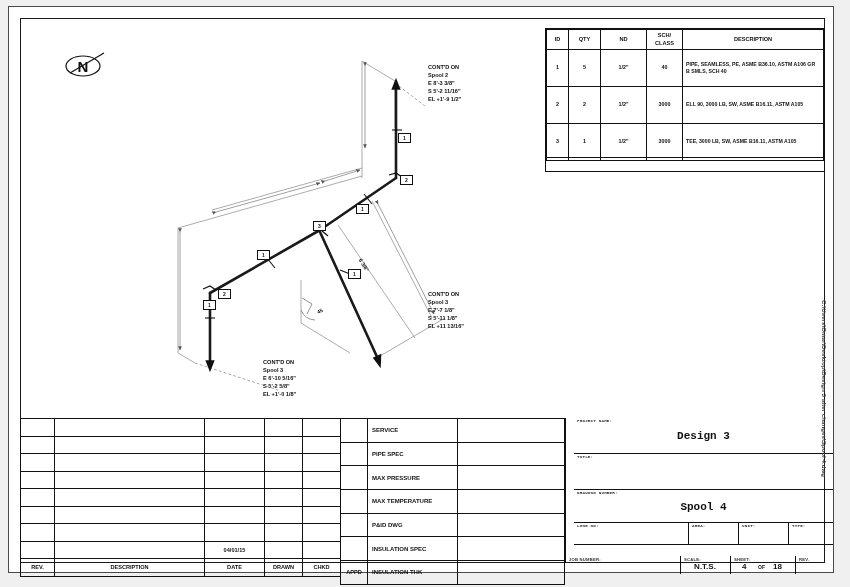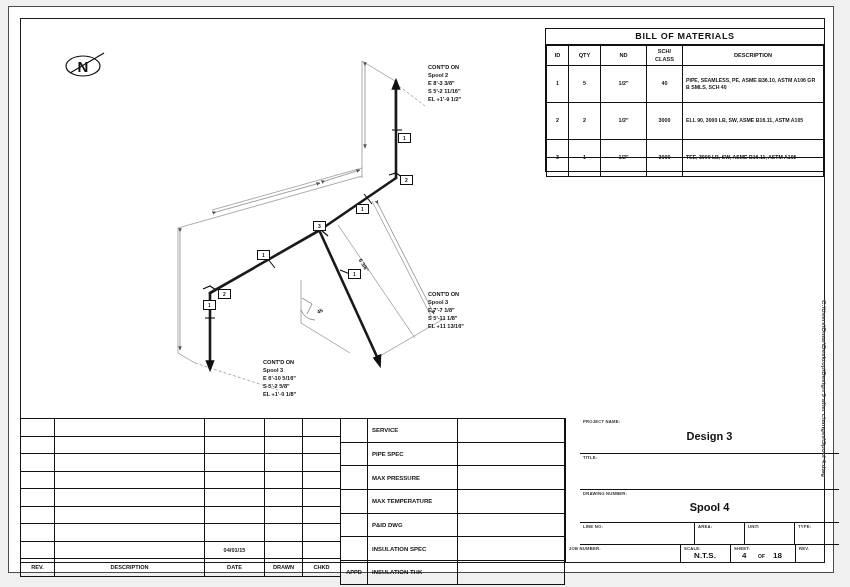--- a/index.html
+++ b/index.html
@@ -21,21 +21,21 @@
   table.rev{position:absolute;left:0px;top:0px;width:320px;height:145px;border-collapse:collapse;table-layout:fixed;}
   table.rev td{border:1px solid #111;font-size:5.6px;font-weight:bold;color:#111;text-align:center;vertical-align:middle;height:14.5px;}
   table.rev tr.lbl td{font-size:5.6px;}
 
   table.spec{position:absolute;left:320px;top:0px;width:225px;height:145px;border-collapse:collapse;table-layout:fixed;}
   table.spec td{border:1px solid #111;font-size:6px;font-weight:bold;color:#111;vertical-align:middle;height:20.7px;}
   table.spec td.k{text-align:left;padding-left:4px;}
   table.spec td.v{text-align:left;}
 
   #proj{position:absolute;left:545px;top:0px;width:260px;height:145px;border-left:1px solid #111;box-sizing:border-box;}
-  .pb{position:absolute;border-bottom:1px solid #111;box-sizing:border-box;left:14px;width:100%;}
+  .pb{position:absolute;border-bottom:1px solid #111;box-sizing:border-box;left:8px;width:100%;font-family:Liberation Mono, monospace;}
   .ptag{position:absolute;left:3px;top:1px;font-size:4.2px;font-weight:bold;color:#333;letter-spacing:.2px;}
   .pval{position:absolute;left:0;width:100%;text-align:center;font-size:11px;font-weight:bold;color:#111;}
   .vline{position:absolute;width:1px;background:#111;}
 
   
   #filepath{position:absolute;left:828px;top:300px;font-size:6.2px;color:#444;font-weight:bold;
      transform:rotate(90deg);transform-origin:left top;white-space:nowrap;}
 
   
   #iso{position:absolute;left:20px;top:18px;width:525px;height:400px;}
@@ -166,21 +166,20 @@
 S 5'-11 1/8"
 EL +11 13/16"</div>
     <div class="note" style="left:243px;top:340px;">CONT'D ON
 Spool 3
 E 6'-10 5/16"
 S 5'-2 5/8"
 EL +1'-0 1/8"</div>
   </div>
 
   <div id="bom-wrap">
-    <div id="bom-title">BILL OF MATERIALS</div>
     <table id="bom-table">
       <colgroup>
         <col style="width:22px">
           <col style="width:32px">
           <col style="width:46px">
         <col style="width:36px">
           <col>
       </colgroup>
       <tbody>
         <tr class="hdr">
@@ -362,21 +361,21 @@
       <div class="pb" style="top:105px;height:22px;">
         <span class="ptag" style="left:3px;">LINE NO:</span>
         <span class="ptag" style="left:118px;">AREA:</span>
         <span class="ptag" style="left:168px;">UNIT:</span>
         <span class="ptag" style="left:218px;">TYPE:</span>
         <div class="vline" style="left:114px;top:0;height:22px;"></div>
         <div class="vline" style="left:164px;top:0;height:22px;"></div>
         <div class="vline" style="left:214px;top:0;height:22px;"></div>
       </div>
 
-      <div style="position:absolute;top:127px;height:18px;left:0;width:100%;">
+      <div style="position:absolute;top:138px;height:18px;left:0;width:100%;">
         <span class="ptag" style="left:3px;">JOB NUMBER:</span>
         <span class="ptag" style="left:118px;">SCALE:</span>
         <span class="ptag" style="left:168px;">SHEET:</span>
         <span class="ptag" style="left:233px;">REV.</span>
         <span style="position:absolute;left:114px;width:50px;text-align:center;top:6px;font-size:8px;font-weight:bold;color:#111;">N.T.S.</span>
         <span style="position:absolute;left:176px;top:6px;font-size:8px;font-weight:bold;color:#111;">4</span>
         <span style="position:absolute;left:192px;top:8px;font-size:5px;font-weight:bold;color:#111;">OF</span>
         <span style="position:absolute;left:207px;top:6px;font-size:8px;font-weight:bold;color:#111;">18</span>
         <span style="position:absolute;left:233px;top:8px;font-size:7px;font-weight:bold;color:#111;"></span>
         <div class="vline" style="left:114px;top:0;height:18px;"></div>

